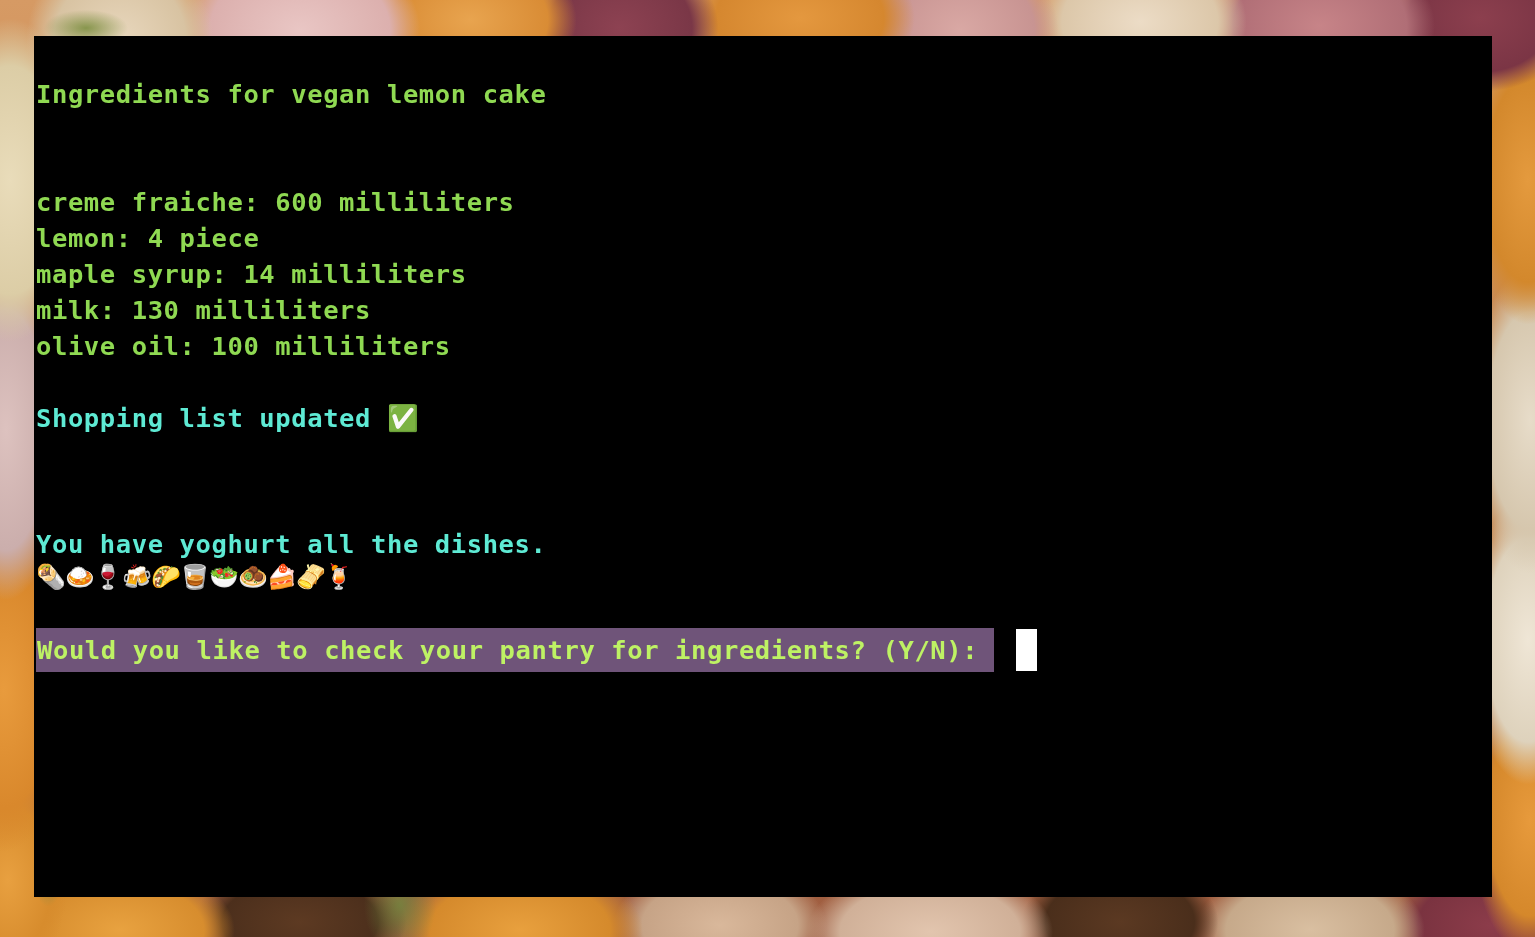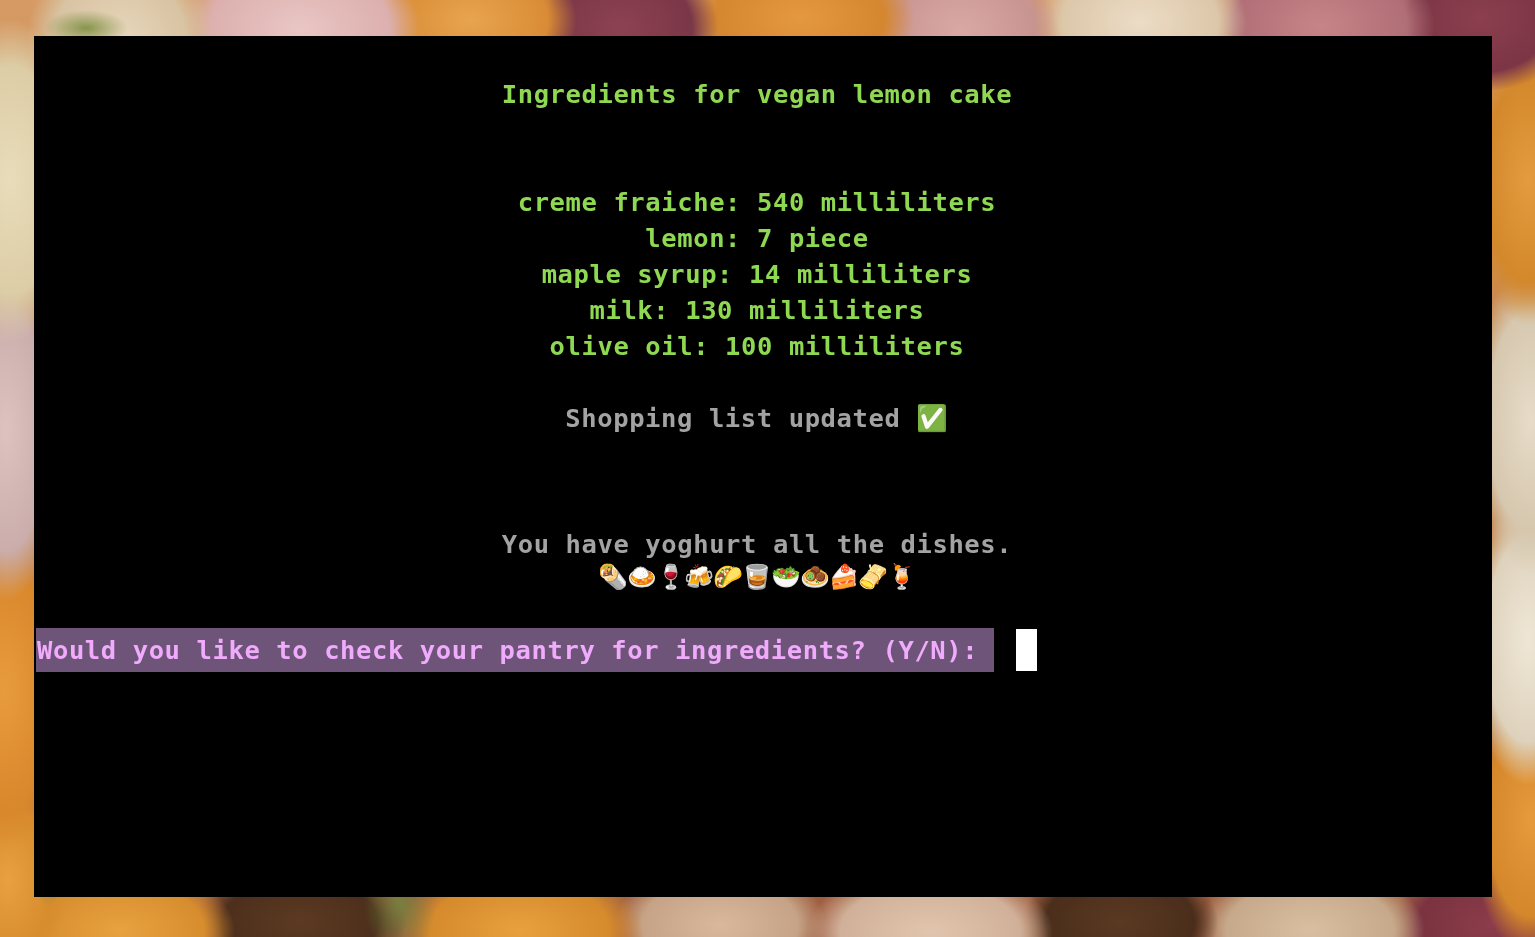--- a/index.html
+++ b/index.html
@@ -62,35 +62,34 @@
     left: 34px;
     top: 36px;
     width: 1458px;
     height: 861px;
     background: #000000;
     overflow: hidden;
   }
 
   .term-body {
     padding: 40px 14px 0 0;
-    text-align: center;
   }
 
   .line {
     font-family: "DejaVu Sans Mono", monospace;
     font-size: 25.5px;
     font-weight: bold;
     line-height: 36px;
     white-space: pre;
     letter-spacing: 0.6px;
     padding-left: 2px;
   }
 
   .green { color: #8fd952; }
-  .white { color: #a3a3a3; }
+  .white { color: #5eead4; }
 
   .spacer-lg { height: 72px; }
   .spacer-md { height: 36px; }
   .spacer-sm { height: 18px; }
 
   .emoji-line {
     font-family: "DejaVu Sans", sans-serif;
     font-size: 24px;
     line-height: 30px;
     white-space: pre;
@@ -104,21 +103,21 @@
     align-items: stretch;
     padding-left: 2px;
   }
   .prompt-text {
     font-family: "DejaVu Sans Mono", monospace;
     font-size: 25.5px;
     font-weight: bold;
     line-height: 36px;
     letter-spacing: 0.6px;
     white-space: pre;
-    color: #f0abfc;
+    color: #bef264;
     background: #6f5479;
     padding: 4px 0 4px 1px;
   }
   .cursor-gap { width: 22px; }
   .cursor-block {
     width: 21px;
     background: #ffffff;
     margin-top: 1px;
     margin-bottom: 1px;
   }
@@ -128,22 +127,22 @@
 
 <div id="bg-photo"></div>
 
 <div id="terminal">
   <div class="term-body">
 
     <div class="line green">Ingredients for vegan lemon cake</div>
 
     <div class="spacer-lg"></div>
 
-    <div class="line green">creme fraiche: 540 milliliters</div>
-    <div class="line green">lemon: 7 piece</div>
+    <div class="line green">creme fraiche: 600 milliliters</div>
+    <div class="line green">lemon: 4 piece</div>
     <div class="line green">maple syrup: 14 milliliters</div>
     <div class="line green">milk: 130 milliliters</div>
     <div class="line green">olive oil: 100 milliliters</div>
 
     <div class="spacer-md"></div>
 
     <div class="line white">Shopping list updated ✅</div>
 
     <div class="spacer-lg"></div>
     <div class="spacer-sm"></div>

